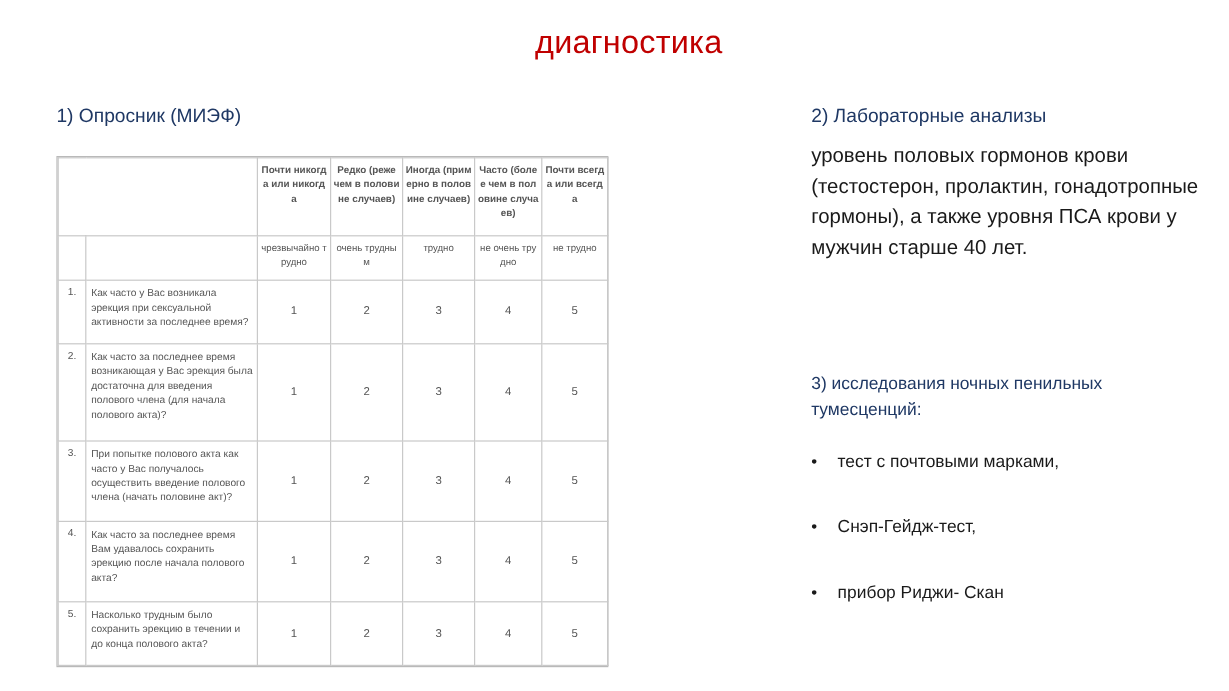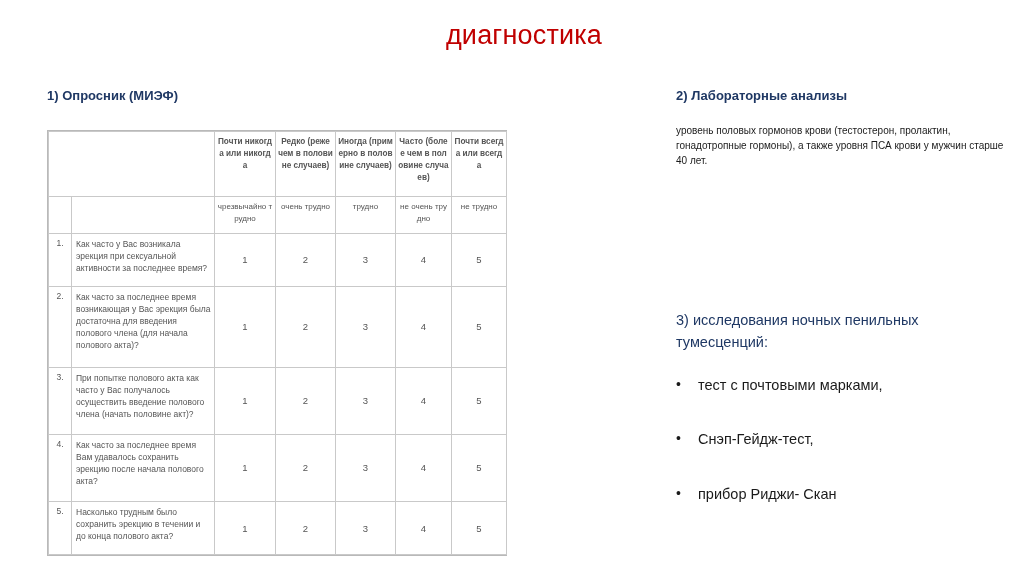--- a/index.html
+++ b/index.html
@@ -30,23 +30,23 @@
   }
 
   
   .left-col {
     position: absolute;
     left: 47px;
     top: 88px;
     width: 470px;
   }
   .section-head-blue {
-    font-size: 13px;
+    font-size: 16px;
     color: #1F3864;
-    font-weight: 700;
+    font-weight: 400;
     line-height: 1.3;
   }
 
   
   .table-wrap {
     position: absolute;
     left: 47px;
     top: 130px;
     width: 460px;
     height: 426px;
@@ -118,24 +118,24 @@
   .blank-cell { }
 
   
   .right-col {
     position: absolute;
     left: 676px;
     top: 88px;
     width: 330px;
   }
   .lab-body {
-    font-size: 10px;
+    font-size: 17px;
     color: #1a1a1a;
     line-height: 1.52;
-    margin-top: 18px;
+    margin-top: 8px;
   }
   .block-noct {
     position: absolute;
     left: 676px;
     top: 310px;
     width: 330px;
     font-size: 14.5px;
     color: #1F3864;
     line-height: 1.5;
   }
@@ -192,21 +192,21 @@
         <td class="hdr-freq">Редко (реже чем в половине случаев)</td>
         <td class="hdr-freq">Иногда (примерно в половине случаев)</td>
         <td class="hdr-freq">Часто (более чем в половине случаев)</td>
         <td class="hdr-freq">Почти всегда или всегда</td>
       </tr>
 
       <tr>
         <td class="blank-cell"></td>
         <td class="blank-cell"></td>
         <td class="hdr-diff">чрезвычайно трудно</td>
-        <td class="hdr-diff">очень трудно</td>
+        <td class="hdr-diff">очень трудным</td>
         <td class="hdr-diff">трудно</td>
         <td class="hdr-diff">не очень трудно</td>
         <td class="hdr-diff">не трудно</td>
       </tr>
 
       <tr>
         <td class="qnum">1.</td>
         <td class="qtext">Как часто у Вас возникала эрекция при сексуальной активности за последнее время?</td>
         <td class="score">1</td>
         <td class="score">2</td>

